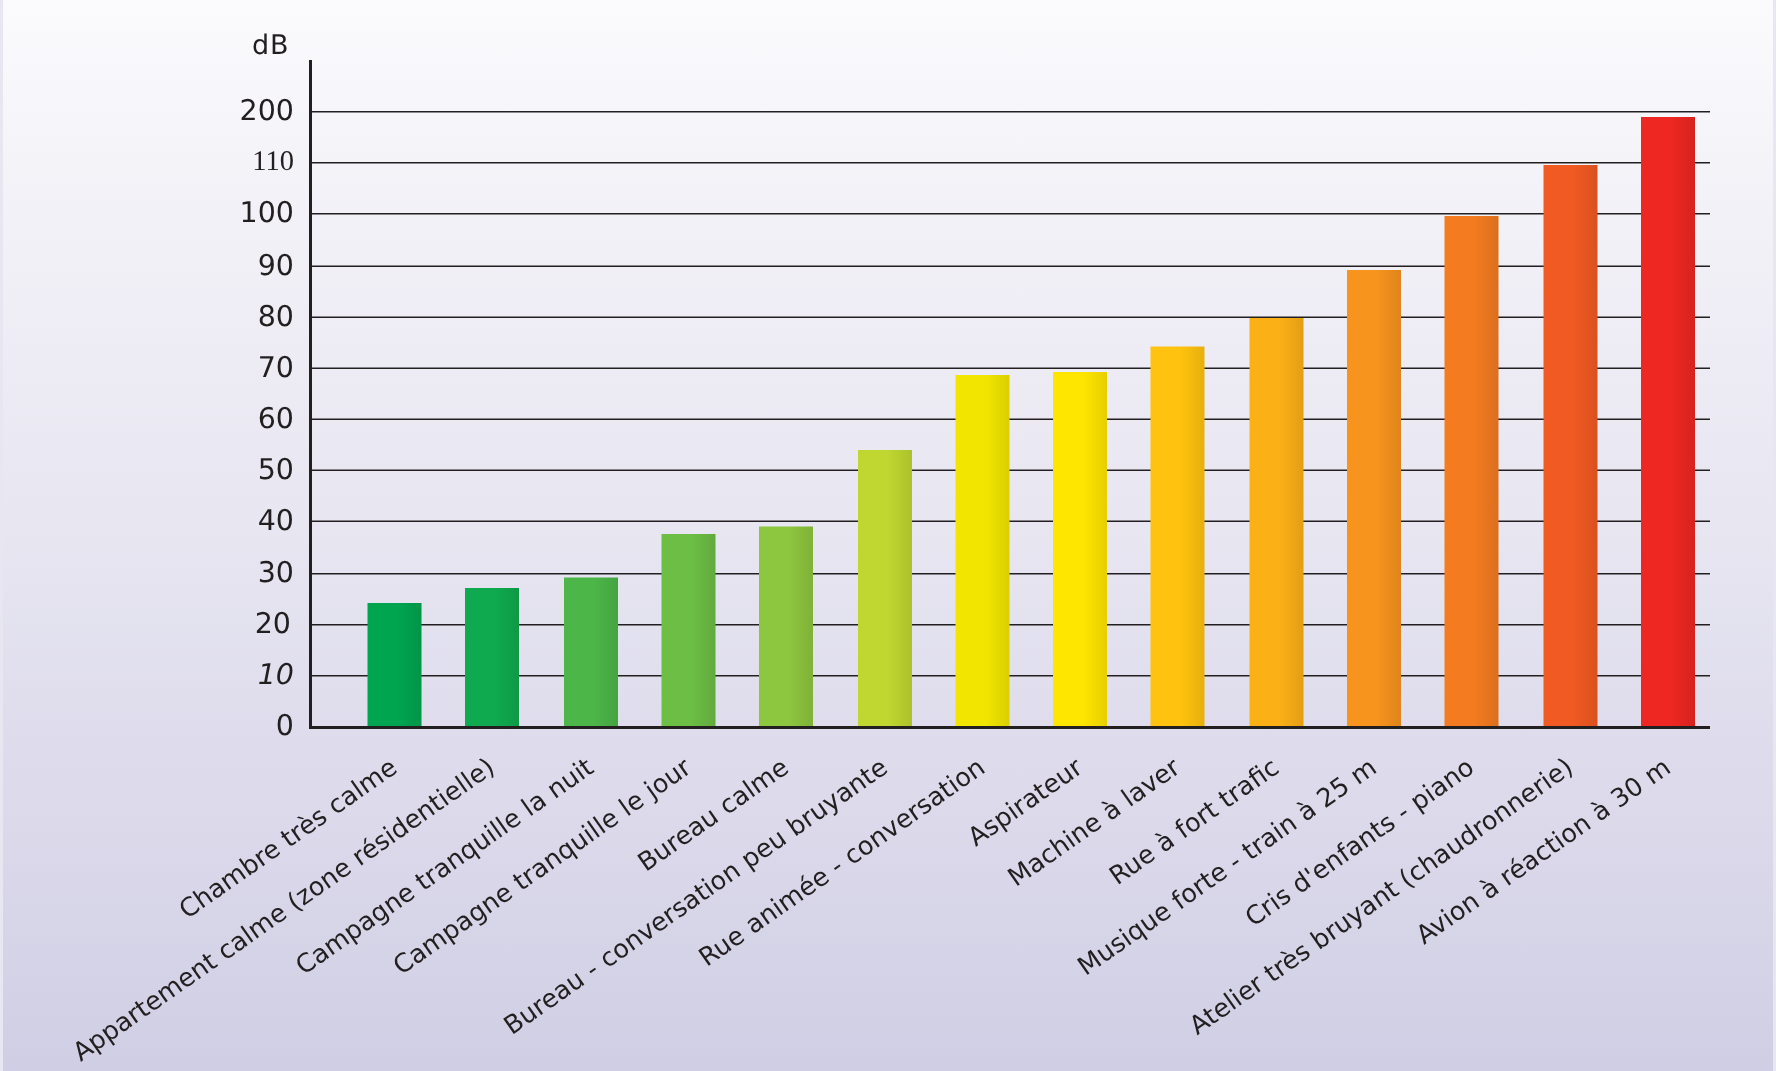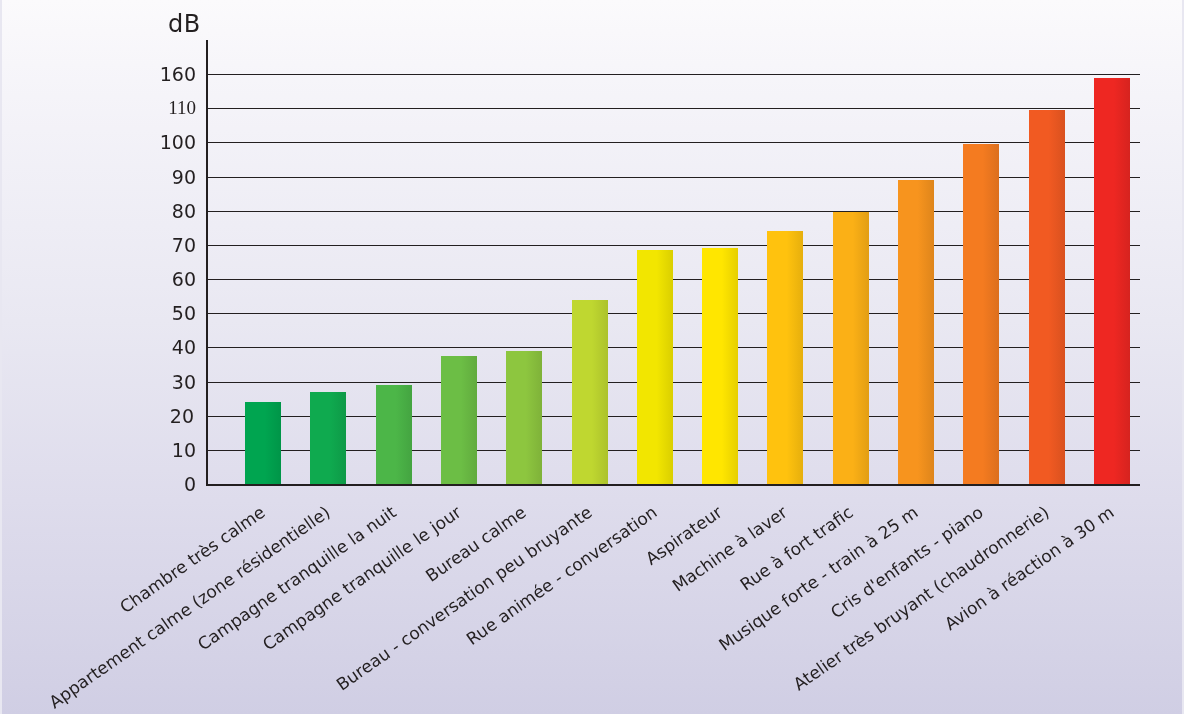--- a/index.html
+++ b/index.html
@@ -26,22 +26,22 @@
     left: 0; top: 0; right: 0; bottom: 0;
     border-left: 2px solid #e8e7f1;
     border-right: 2px solid #e8e7f1;
     pointer-events: none;
   }
 
   
   #db-title {
     position: absolute;
     left: 168px;
-    top: 10px;
-    font-size: 24px;
+    top: 20px;
+    font-size: 18px;
     color: #231f20;
     letter-spacing: .5px;
   }
 
   
   #plot {
     position: absolute;
     left: 206px;
     top: 40px;
     width: 934px;
@@ -144,32 +144,32 @@
         <div class="bar" title="Rue à fort trafic : 79.5 dB" style="left: 626.7px; width: 36px; height: 271.523px; background: linear-gradient(to right, rgb(251, 176, 22) 0%, rgb(251, 176, 22) 55%, rgb(226, 158, 20) 100%);"></div>
         <div class="bar" title="Musique forte - train à 25 m : 89 dB" style="left: 692px; width: 36px; height: 303.969px; background: linear-gradient(to right, rgb(247, 148, 30) 0%, rgb(247, 148, 30) 55%, rgb(222, 133, 27) 100%);"></div>
         <div class="bar" title="Cris d'enfants - piano : 99.5 dB" style="left: 757.3px; width: 36px; height: 339.831px; background: linear-gradient(to right, rgb(244, 123, 32) 0%, rgb(244, 123, 32) 55%, rgb(220, 111, 29) 100%);"></div>
         <div class="bar" title="Atelier très bruyant (chaudronnerie) : 109.5 dB" style="left: 822.6px; width: 36px; height: 373.985px; background: linear-gradient(to right, rgb(241, 90, 34) 0%, rgb(241, 90, 34) 55%, rgb(217, 81, 31) 100%);"></div>
         <div class="bar" title="Avion à réaction à 30 m : 119 dB" style="left: 887.9px; width: 36px; height: 406.431px; background: linear-gradient(to right, rgb(238, 39, 34) 0%, rgb(238, 39, 34) 55%, rgb(214, 35, 31) 100%);"></div>
       </div>
   </div>
 
   <div id="y-labels-outer">
       <div class="ytick-label" style="position: absolute; left: 150px; top: 484px;">0</div>
-      <div class="ytick-label" style="position: absolute; left: 150px; top: 449.846px;">10</div>
+      <div class="ytick-label" style="position: absolute; left: 150px; top: 449.846px; font-style: italic;">10</div>
       <div class="ytick-label" style="position: absolute; left: 148px; top: 415.692px;">20</div>
       <div class="ytick-label" style="position: absolute; left: 150px; top: 381.538px;">30</div>
       <div class="ytick-label" style="position: absolute; left: 150px; top: 347.385px; text-align: right;">40</div>
       <div class="ytick-label" style="position: absolute; left: 150px; top: 313.231px;">50</div>
       <div class="ytick-label" style="position: absolute; left: 150px; top: 279.077px;">60</div>
       <div class="ytick-label" style="position: absolute; left: 150px; top: 244.923px;">70</div>
       <div class="ytick-label" style="position: absolute; left: 150px; top: 210.769px;">80</div>
       <div class="ytick-label" style="position: absolute; left: 150px; top: 176.615px;">90</div>
       <div class="ytick-label" style="position: absolute; left: 150px; top: 142.462px;">100</div>
       <div class="ytick-label" style="position: absolute; left: 150px; top: 108.308px; font-family: Liberation Serif, serif;">110</div>
-      <div class="ytick-label" style="position: absolute; left: 150px; top: 74.1538px;">160</div>
+      <div class="ytick-label" style="position: absolute; left: 150px; top: 74.1538px;">200</div>
     </div>
 
   <div id="cat-labels">
       <div class="cat-label" style="left: -337px; width: 600px; top: 500px;">Chambre très calme</div>
       <div class="cat-label" style="left: -271.7px; width: 600px; top: 500px;">Appartement calme (zone résidentielle)</div>
       <div class="cat-label" style="left: -206.4px; width: 600px; top: 500px;">Campagne tranquille la nuit</div>
       <div class="cat-label" style="left: -141.1px; width: 600px; top: 500px;">Campagne tranquille le jour</div>
       <div class="cat-label" style="left: -75.8px; width: 600px; top: 500px;">Bureau calme</div>
       <div class="cat-label" style="left: -10.5px; width: 600px; top: 500px;">Bureau - conversation peu bruyante</div>
       <div class="cat-label" style="left: 54.8px; width: 600px; top: 500px;">Rue animée - conversation</div>

